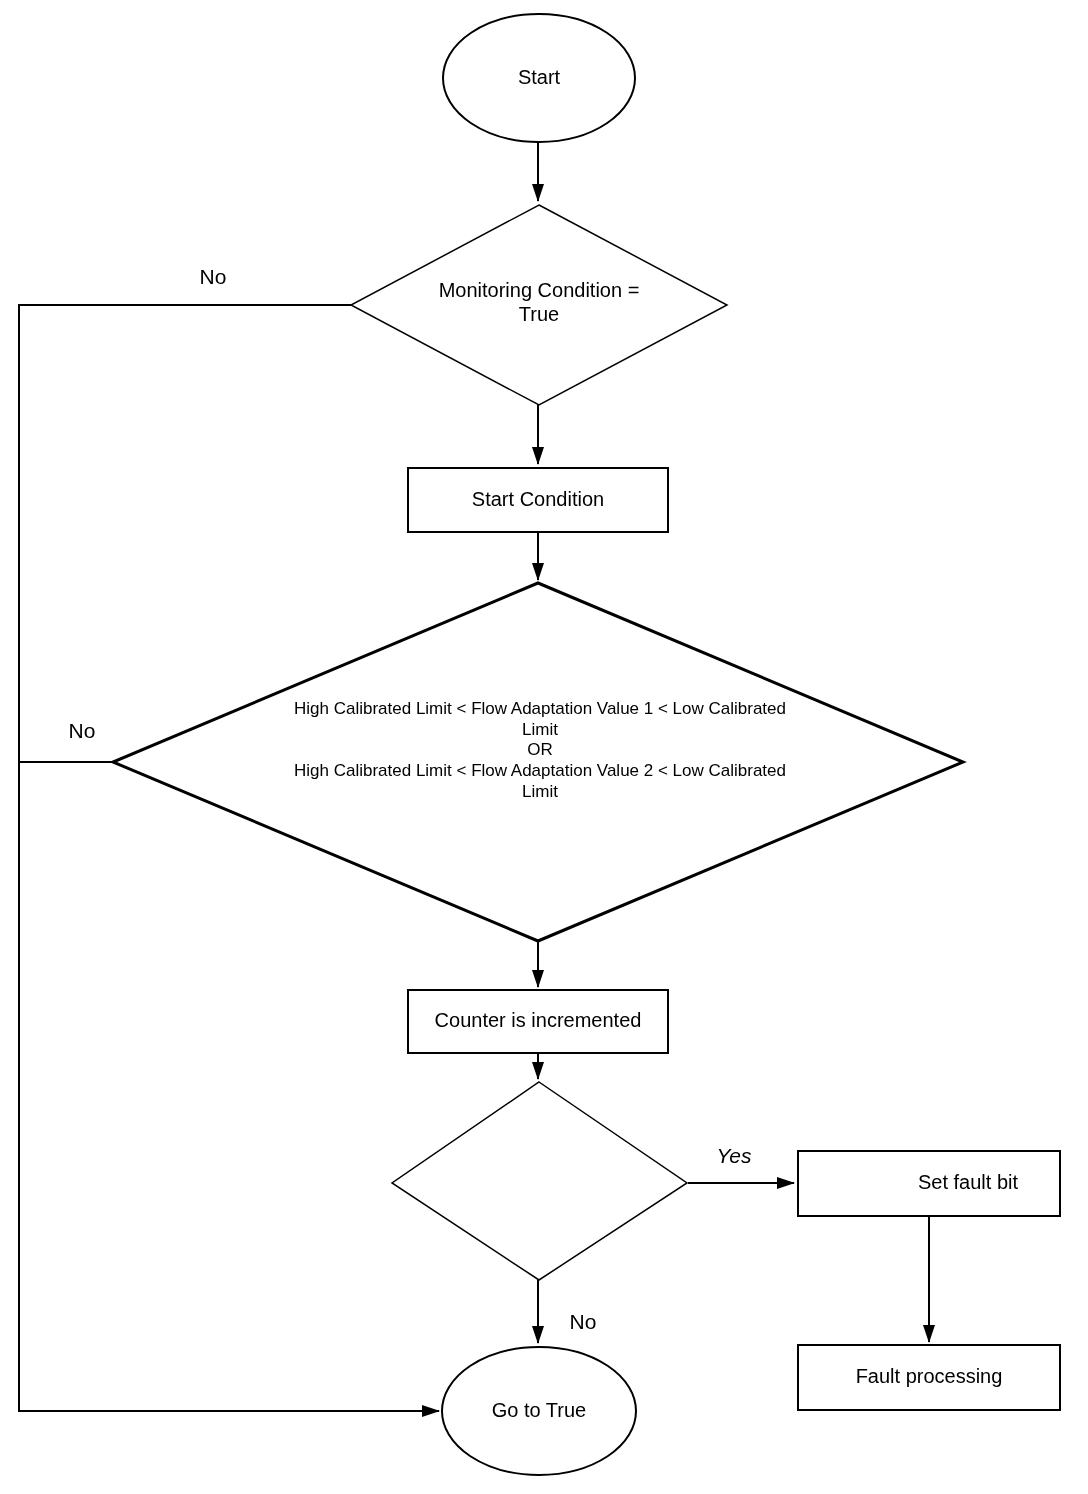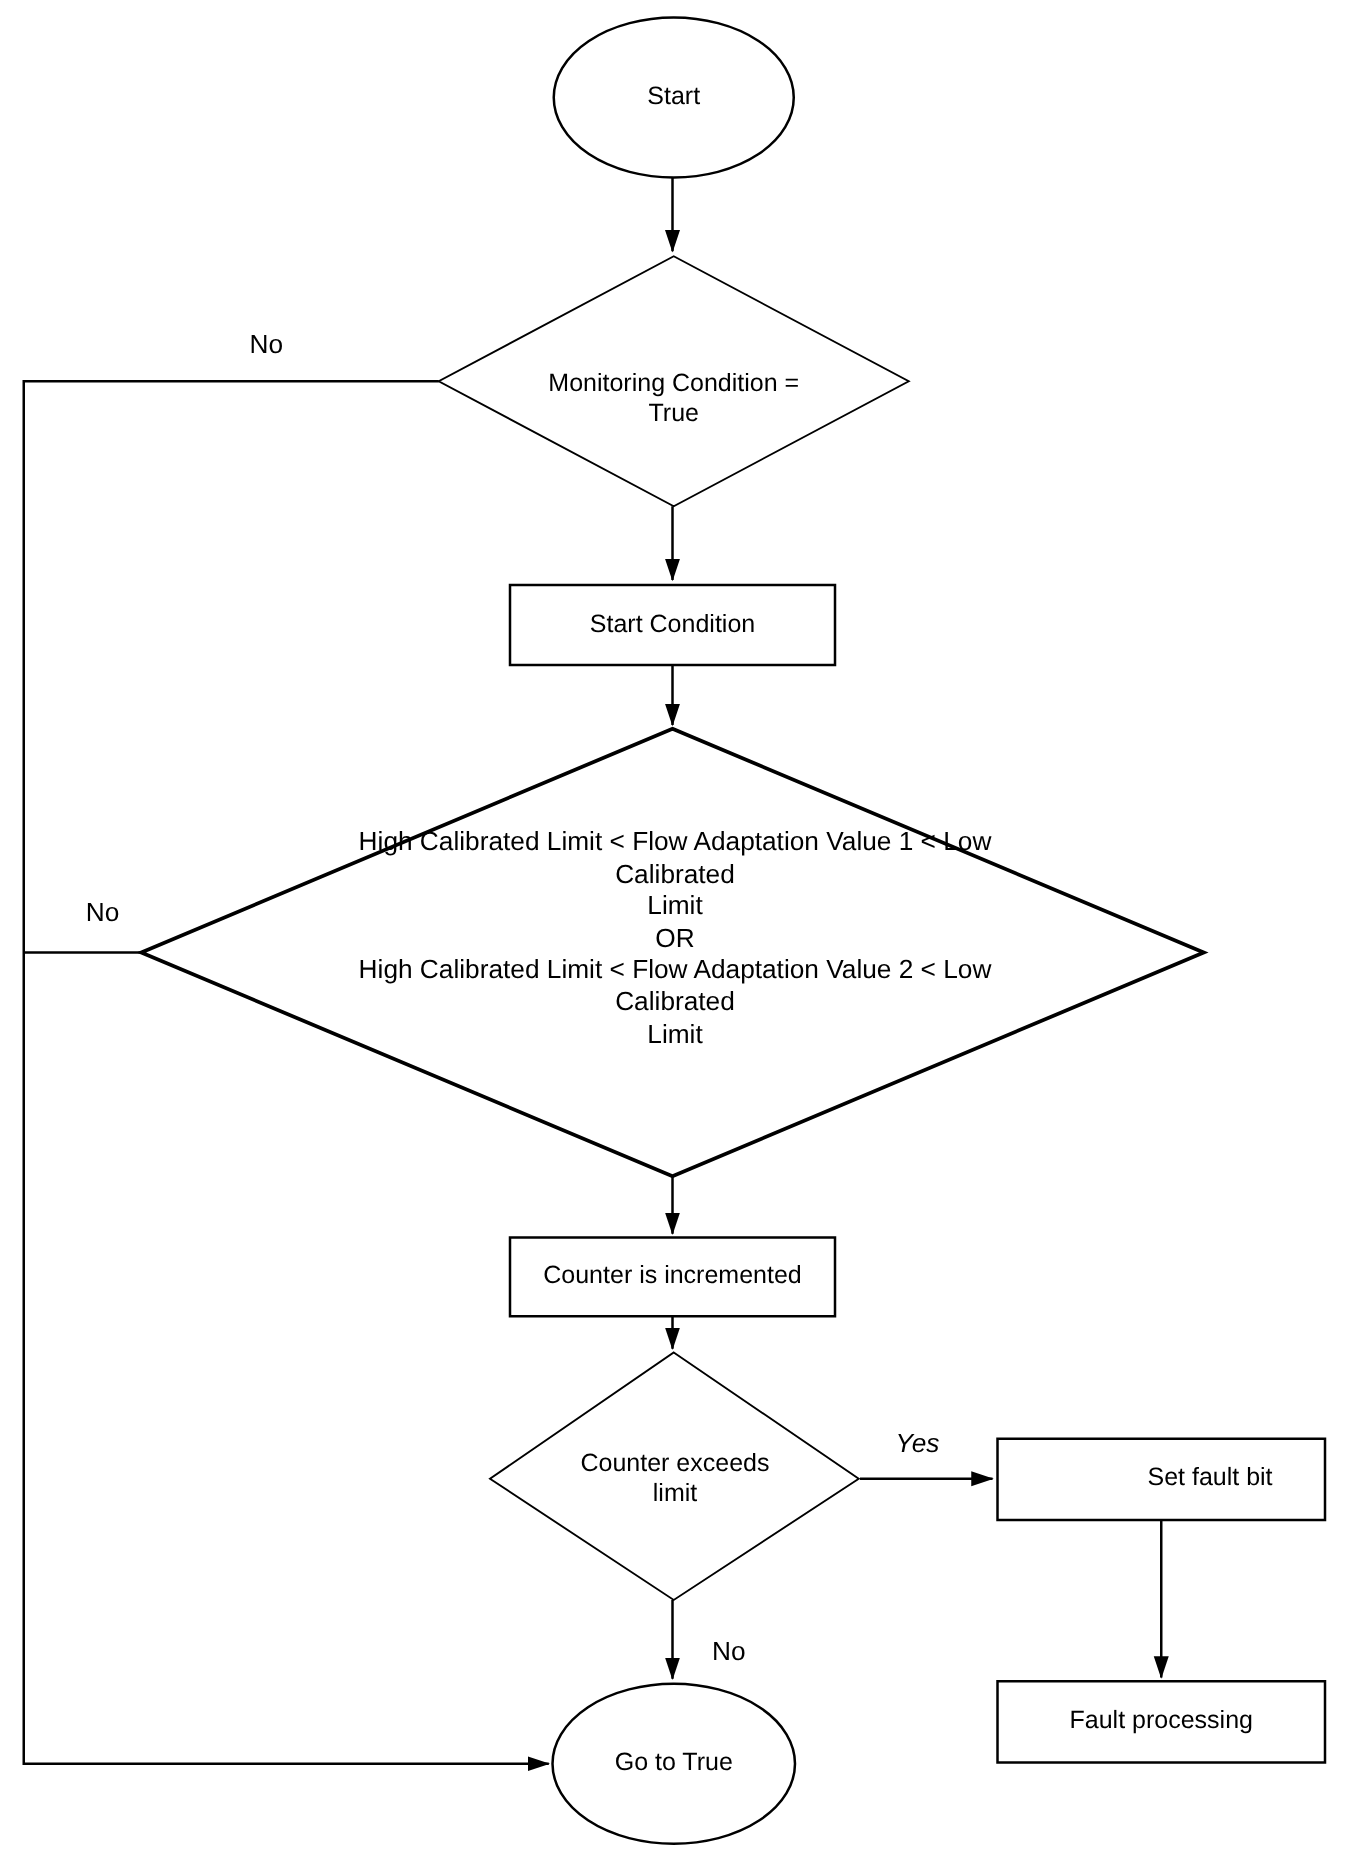--- a/index.html
+++ b/index.html
@@ -27,21 +27,21 @@
     text-align: center;
     white-space: pre-line;
     color: #000000;
     line-height: 1.18;
     pointer-events: none;
   }
   .node-label {
     font-size: 20px;
   }
   .cond-label {
-    font-size: 21px;
+    font-size: 17px;
     width: 600px;
     line-height: 1.22;
   }
   .edge-label {
     font-size: 21px;
   }
 </style>
 </head>
 <body>
 
@@ -75,35 +75,33 @@
       <rect x="408" y="990" width="260" height="63" stroke-width="2"></rect>
       <polygon points="539,1082 687,1183 539,1280 392,1183" stroke-width="1.5"></polygon>
       <rect x="798" y="1151" width="262" height="65" stroke-width="2"></rect>
       <rect x="798" y="1345" width="262" height="65" stroke-width="2"></rect>
       <ellipse cx="539" cy="1411" rx="97" ry="64" stroke-width="2"></ellipse>
     </g>
   </svg>
 
   <div class="label node-label" style="left:539px; top:78px;">Start</div>
 
-  <div class="label node-label" style="left:539px; top:319px; width:340px;">Monitoring Condition =
+  <div class="label node-label" style="left:539px; top:303px; width:340px;">Monitoring Condition =
 True</div>
 
   <div class="label node-label" style="left:538px; top:500px;">Start Condition</div>
 
   <div class="label cond-label" style="left:540px; top:751px;">High Calibrated Limit &lt; Flow Adaptation Value 1 &lt; Low Calibrated
 Limit
 OR
 High Calibrated Limit &lt; Flow Adaptation Value 2 &lt; Low Calibrated
 Limit</div>
 
   <div class="label node-label" style="left:538px; top:1021px;">Counter is incremented</div>
 
-  <div class="label node-label" style="left:540px; top:1183px; width:220px;">Counter exceeds
-limit</div>
 
   <div class="label node-label" style="left:968px; top:1183px;">Set fault bit</div>
 
   <div class="label node-label" style="left:929px; top:1377px;">Fault processing</div>
 
   <div class="label node-label" style="left:539px; top:1411px;">Go to True</div>
 
   <div class="label edge-label" style="left:213px; top:277px;">No</div>
 
   <div class="label edge-label" style="left:82px; top:731px;">No</div>

